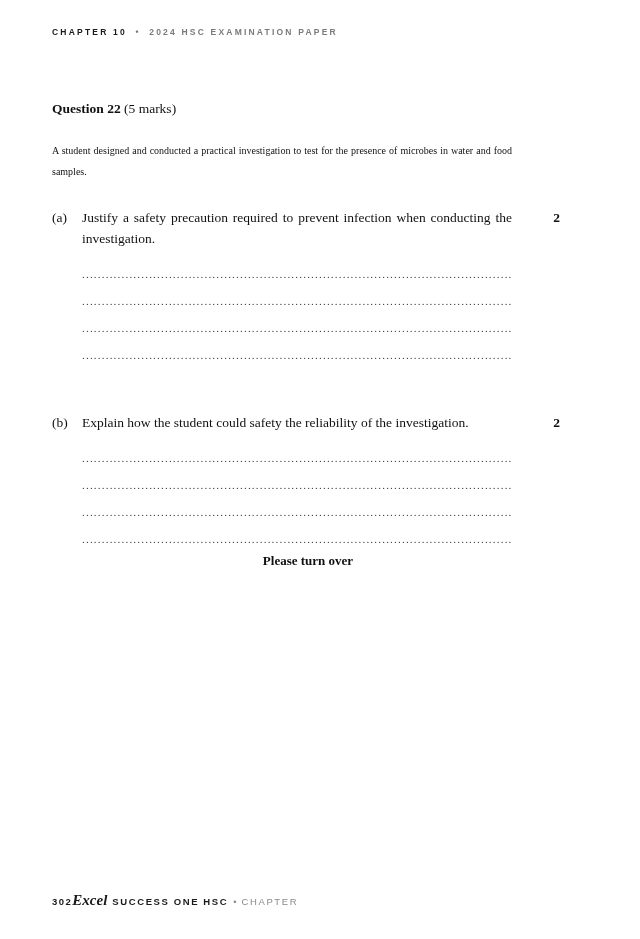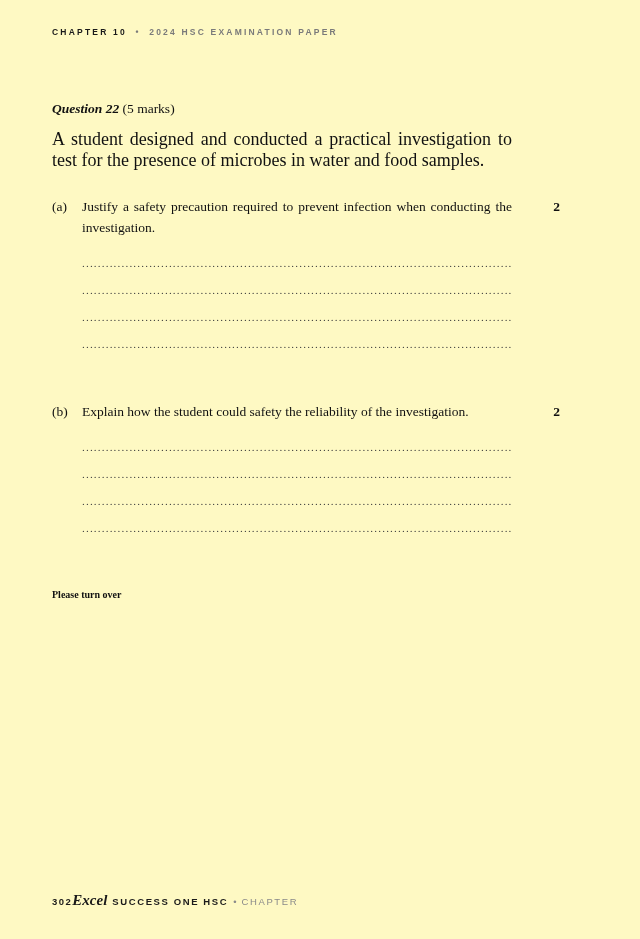--- a/index.html
+++ b/index.html
@@ -5,21 +5,21 @@
   html, body {
     margin: 0;
     padding: 0;
     background: #e8e8e8;
   }
   .page {
     position: relative;
     width: 640px;
     height: 939px;
     margin: 0 auto;
-    background: #fef9c3;
+    background: #ffffff;
     overflow: hidden;
     font-family: "Liberation Serif", serif;
     color: #111111;
   }
 
   
   .running-header {
     position: absolute;
     top: 27px;
     left: 52px;
@@ -37,27 +37,27 @@
   .content {
     position: absolute;
     top: 100px;
     left: 52px;
     width: 536px;
   }
   .question-title {
     font-size: 13.5px;
     line-height: 18px;
   }
-  .question-title .qnum { font-weight: bold; font-style: italic; }
+  .question-title .qnum { font-weight: bold; }
   .question-title .qmarks { font-weight: normal; }
 
   .intro {
-    margin-top: 11px;
+    margin-top: 22px;
     width: 460px;
-    font-size: 18px;
+    font-size: 10px;
     line-height: 21px;
     text-align: justify;
   }
 
   .part-row {
     display: flex;
     margin-top: 25px;
     font-size: 13.5px;
     line-height: 21px;
   }
@@ -86,24 +86,23 @@
     font-size: 11px;
     letter-spacing: 1.2px;
     color: #3c3c3c;
     white-space: nowrap;
     overflow: hidden;
   }
 
   .gap-lg { height: 18px; }
 
   .turn-over {
-    margin-top: 47px;
     width: 512px;
-    text-align: left;
-    font-size: 10px;
+    text-align: center;
+    font-size: 13px;
     font-weight: bold;
   }
 
   
   .page-footer {
     position: absolute;
     left: 52px;
     bottom: 30px;
     font-family: "Liberation Sans", sans-serif;
     font-size: 9.5px;

